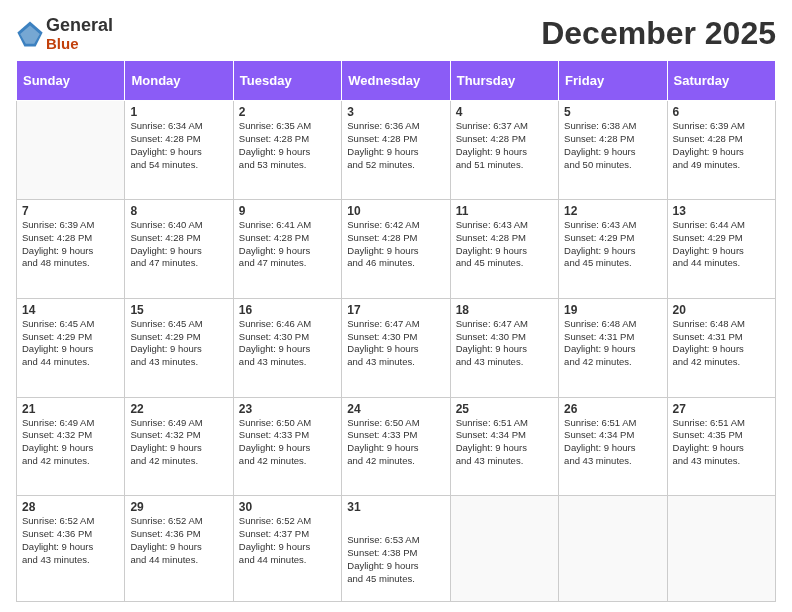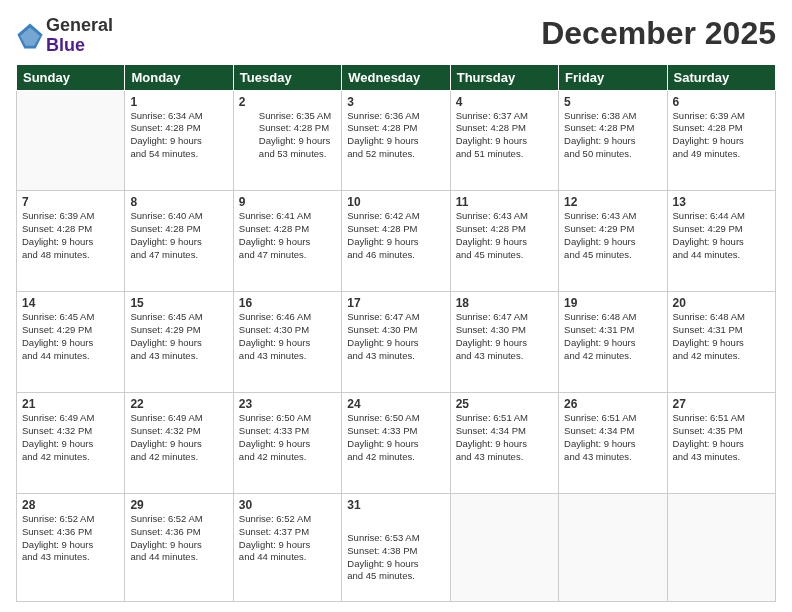--- a/index.html
+++ b/index.html
@@ -31,23 +31,23 @@
       display: flex;
       flex-direction: column;
       line-height: 1.1;
     }
     .logo-general {
       font-size: 18px;
       font-weight: bold;
       color: #333;
     }
     .logo-blue {
-      font-size: 18px;
-      font-weight: bold;
-      color: #4c1d95;
+      font-size: 15px;
+      font-weight: bold;
+      color: #c2410c;
     }
     .logo-icon {
       width: 28px;
       height: 28px;
       margin-right: 2px;
     }
     .title-block {
       text-align: left;
     }
     .month-title {
@@ -59,25 +59,25 @@
     .location {
       font-size: 14px;
       color: #555;
     }
     .calendar {
       width: 100%;
       border-collapse: collapse;
       flex: 1;
     }
     .calendar thead th {
-      background: #14532d;
+      background: #8b5cf6;
       color: #fff;
       font-size: 13px;
       font-weight: bold;
-      padding: 5px 6px;
+      padding: 12px 6px;
       border: 1px solid #fff;
       text-align: left;
     }
     .calendar tbody td {
       border: 1px solid #ccc;
       vertical-align: top;
       padding: 4px 5px;
       font-size: 10px;
       color: #333;
       width: calc(100% / 7);
@@ -135,21 +135,21 @@
           <td class="empty"></td>
           <td>
             <span class="day-number">1</span>
             <div class="day-info" style="white-space: pre-line;">Sunrise: 6:34 AM
 Sunset: 4:28 PM
 Daylight: 9 hours
 and 54 minutes.</div>
           </td>
           <td>
             <span class="day-number">2</span>
-            <div class="day-info" style="white-space: pre-line; margin-left: 20px;">Sunrise: 6:35 AM
+            <div class="day-info" style="white-space: pre-line;">Sunrise: 6:35 AM
 Sunset: 4:28 PM
 Daylight: 9 hours
 and 53 minutes.</div>
           </td>
           <td>
             <span class="day-number">3</span>
             <div class="day-info" style="white-space: pre-line;">Sunrise: 6:36 AM
 Sunset: 4:28 PM
 Daylight: 9 hours
 and 52 minutes.</div>

